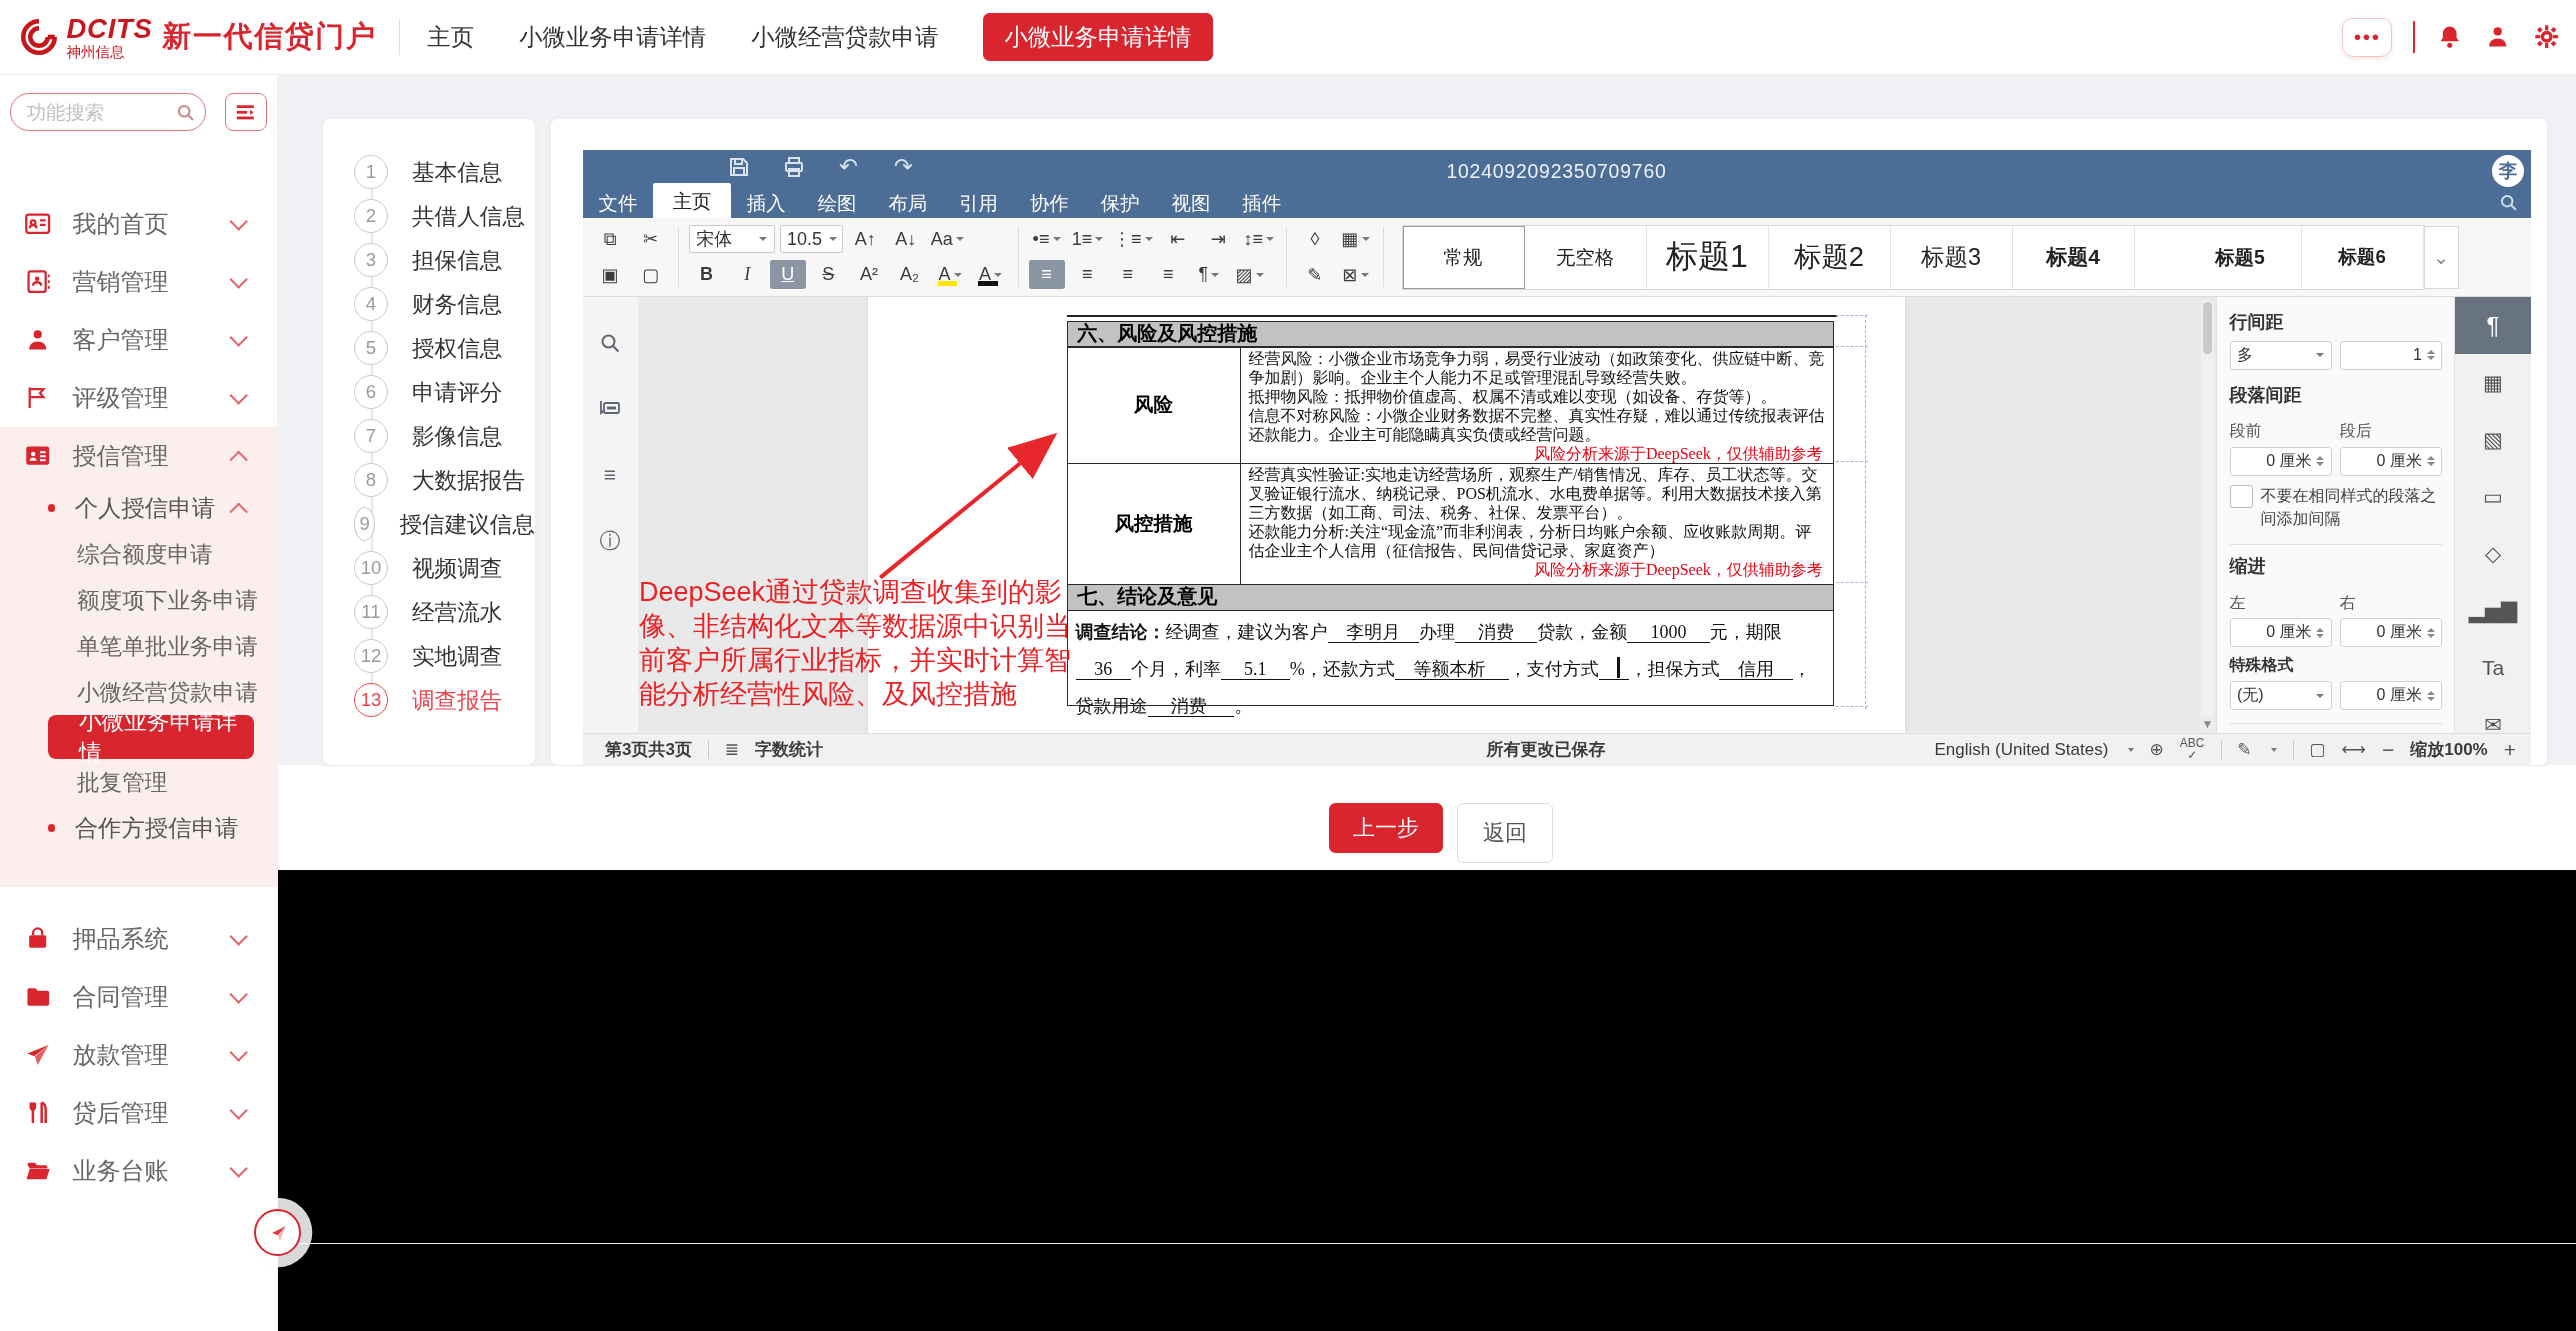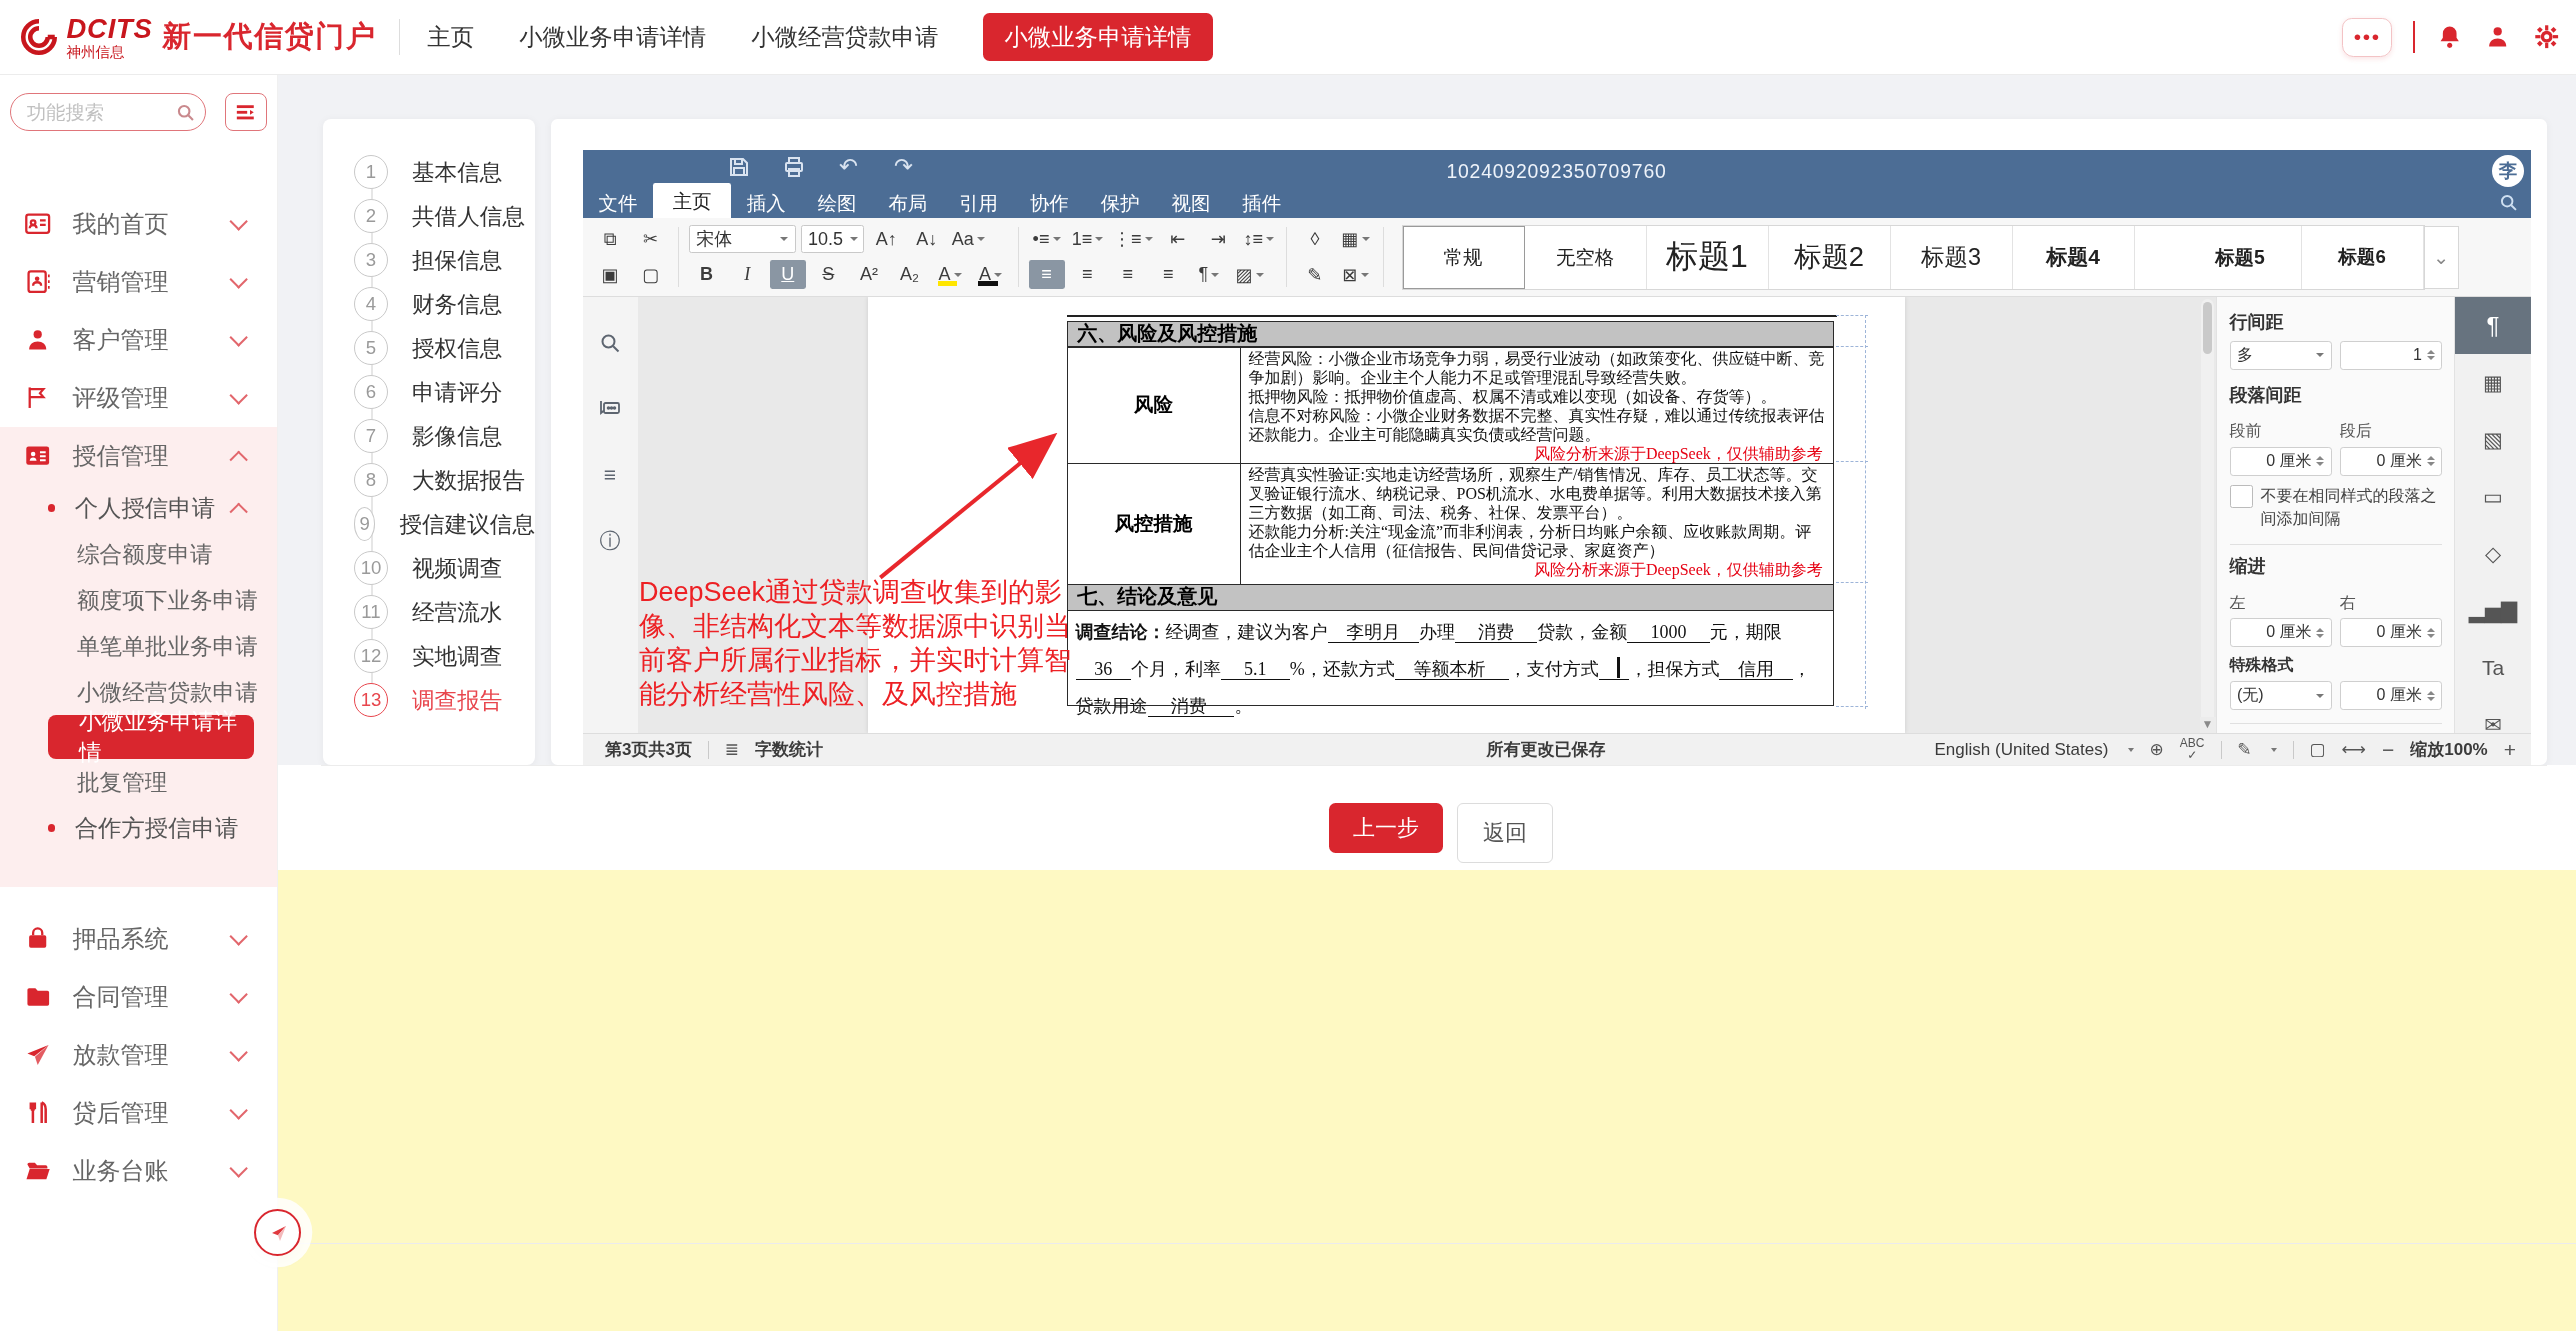--- a/index.html
+++ b/index.html
@@ -1,16 +1,16 @@
 <!DOCTYPE html>
 <html style="font-size:13px"><head>
 <meta charset="utf-8">
 <style>
   html,body{margin:0;padding:0;background:#fff;}
-  #app{position:relative;width:2576px;height:1331px;overflow:hidden;background:#fef9c3;
+  #app{position:relative;width:2576px;height:1331px;overflow:hidden;background:#000000;
        font-family:"Liberation Sans",sans-serif;color:#333;}
   
   #hdr{position:absolute;left:0;top:0;width:2576px;height:74px;background:#fff;border-bottom:0.8px solid #ececec;z-index:40;display:flex;align-items:center;}
   #logo-swirl{width:42px;height:42px;margin-left:18px;flex:none;color:#c8161d;}
   #logo-text{margin-left:6.5px;line-height:1;}
   #logo-main{font-size:27.4px;font-weight:bold;font-style:italic;color:#c8161d;letter-spacing:0.8px;}
   #logo-sub{font-size:14.5px;color:#c8161d;margin-top:2.4px;}
   #portal-title{font-size:29px;font-weight:bold;color:#d9262e;margin-left:9.7px;letter-spacing:1.6px;}
   .hdr-div{width:0.8px;height:36px;background:#ddd;margin:0 27.4px 0 22.6px;}
   #hdr-tabs{display:flex;align-items:center;gap:45px;}
@@ -438,21 +438,21 @@
             <span class="tbtn  ">✂</span>
           </div>
           <div class="trow">
             <span class="tbtn  ">▣</span>
             <span class="tbtn  ">▢</span>
           </div>
   </div>
   <div class="tsep"></div>
   <div class="tcol">
     <div class="trow">
-      <span class="selbox" style="width:107px">
+      <span class="selbox" style="width:86px">
               <span>宋体</span>
               <i class="dd"></i>
             </span>
       <span class="selbox" style="width:63px">
               <span>10.5</span>
               <i class="dd"></i>
             </span>
       <span class="tbtn  ">A↑</span>
             <span class="tbtn  ">A↓</span>
             <span class="tbtn  ">Aa<i class="dd"></i></span>

